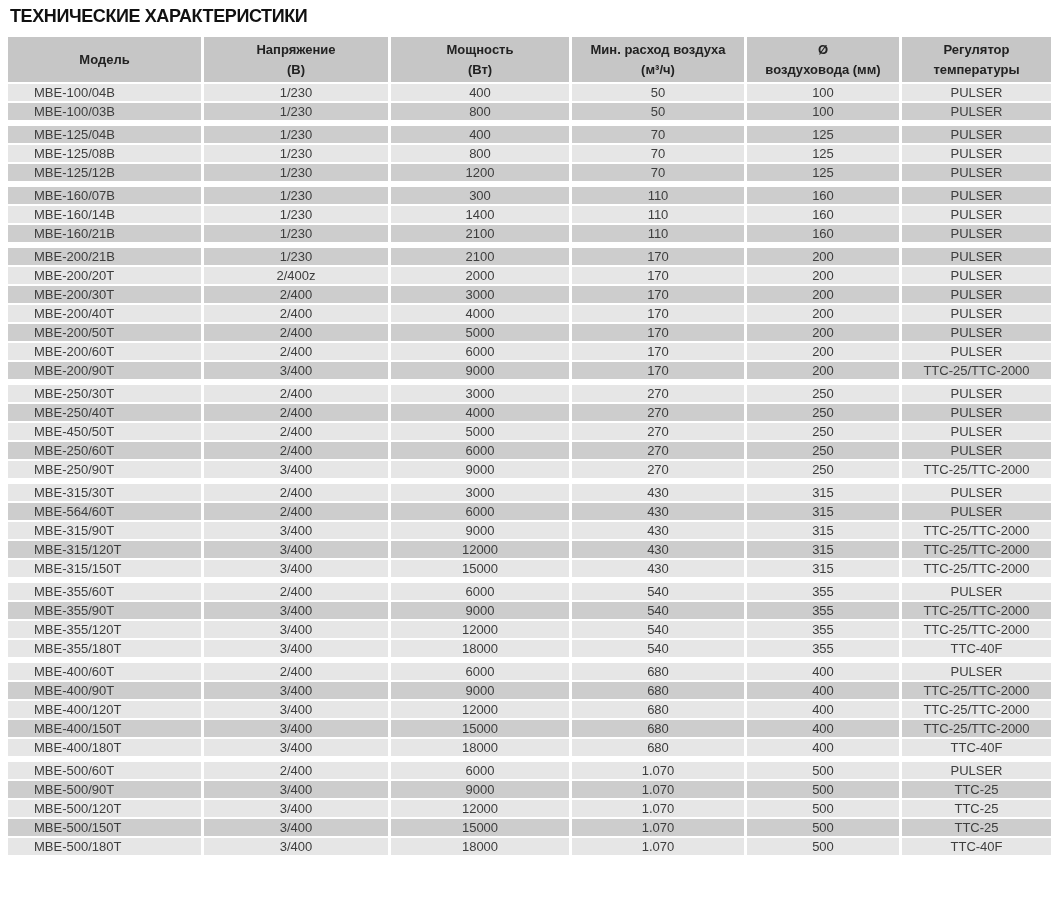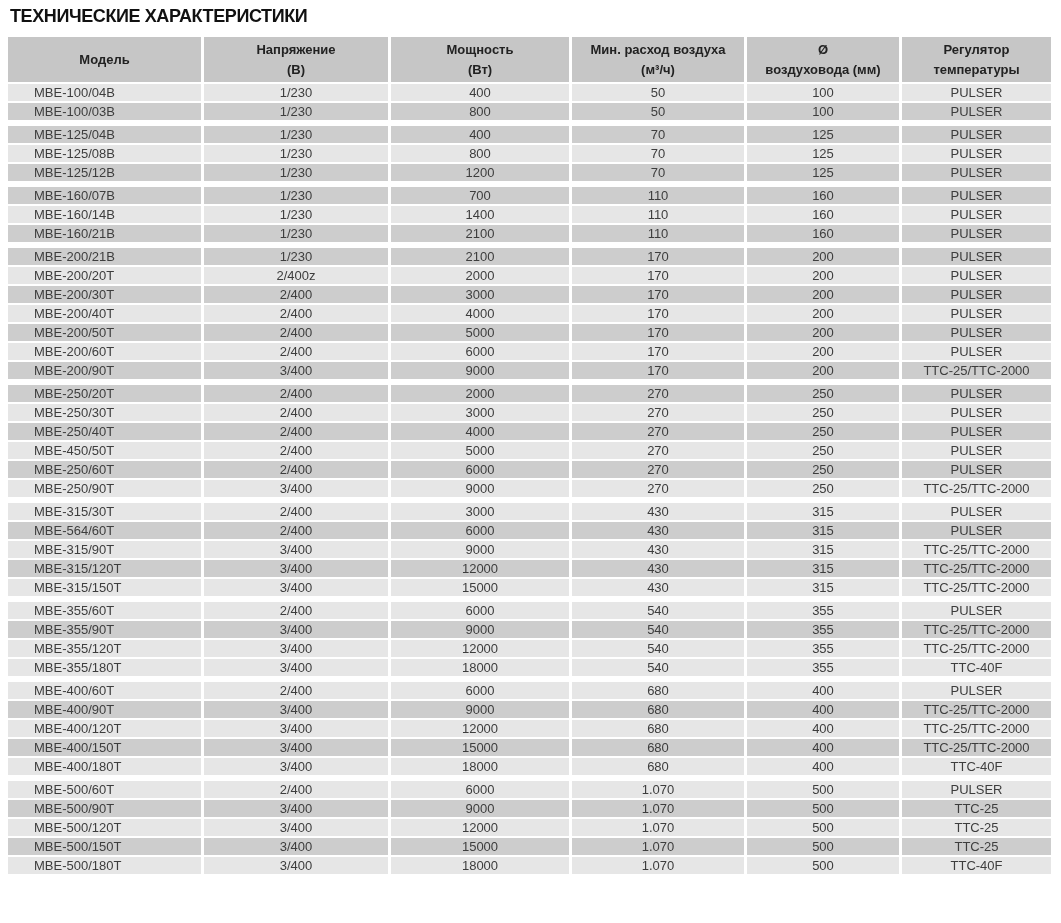--- a/index.html
+++ b/index.html
@@ -167,21 +167,21 @@
           <td class="sep">70</td>
           <td class="sep">125</td>
           <td>PULSER</td>
         </tr>
         <tr class="group-separator">
           <td colspan="6"></td>
         </tr>
         <tr class="dark">
           <td class="sep left">MBE-160/07B</td>
           <td class="sep">1/230</td>
-          <td class="sep">700</td>
+          <td class="sep">300</td>
           <td class="sep">110</td>
           <td class="sep">160</td>
           <td>PULSER</td>
         </tr>
         <tr class="light">
           <td class="sep left">MBE-160/14B</td>
           <td class="sep">1/230</td>
           <td class="sep">1400</td>
           <td class="sep">110</td>
           <td class="sep">160</td>
@@ -249,28 +249,20 @@
         <tr class="dark">
           <td class="sep left">MBE-200/90T</td>
           <td class="sep">3/400</td>
           <td class="sep">9000</td>
           <td class="sep">170</td>
           <td class="sep">200</td>
           <td>TTC-25/TTC-2000</td>
         </tr>
         <tr class="group-separator">
           <td colspan="6"></td>
-        </tr>
-        <tr class="dark">
-          <td class="sep left">MBE-250/20T</td>
-          <td class="sep">2/400</td>
-          <td class="sep">2000</td>
-          <td class="sep">270</td>
-          <td class="sep">250</td>
-          <td>PULSER</td>
         </tr>
         <tr class="light">
           <td class="sep left">MBE-250/30T</td>
           <td class="sep">2/400</td>
           <td class="sep">3000</td>
           <td class="sep">270</td>
           <td class="sep">250</td>
           <td>PULSER</td>
         </tr>
         <tr class="dark">

